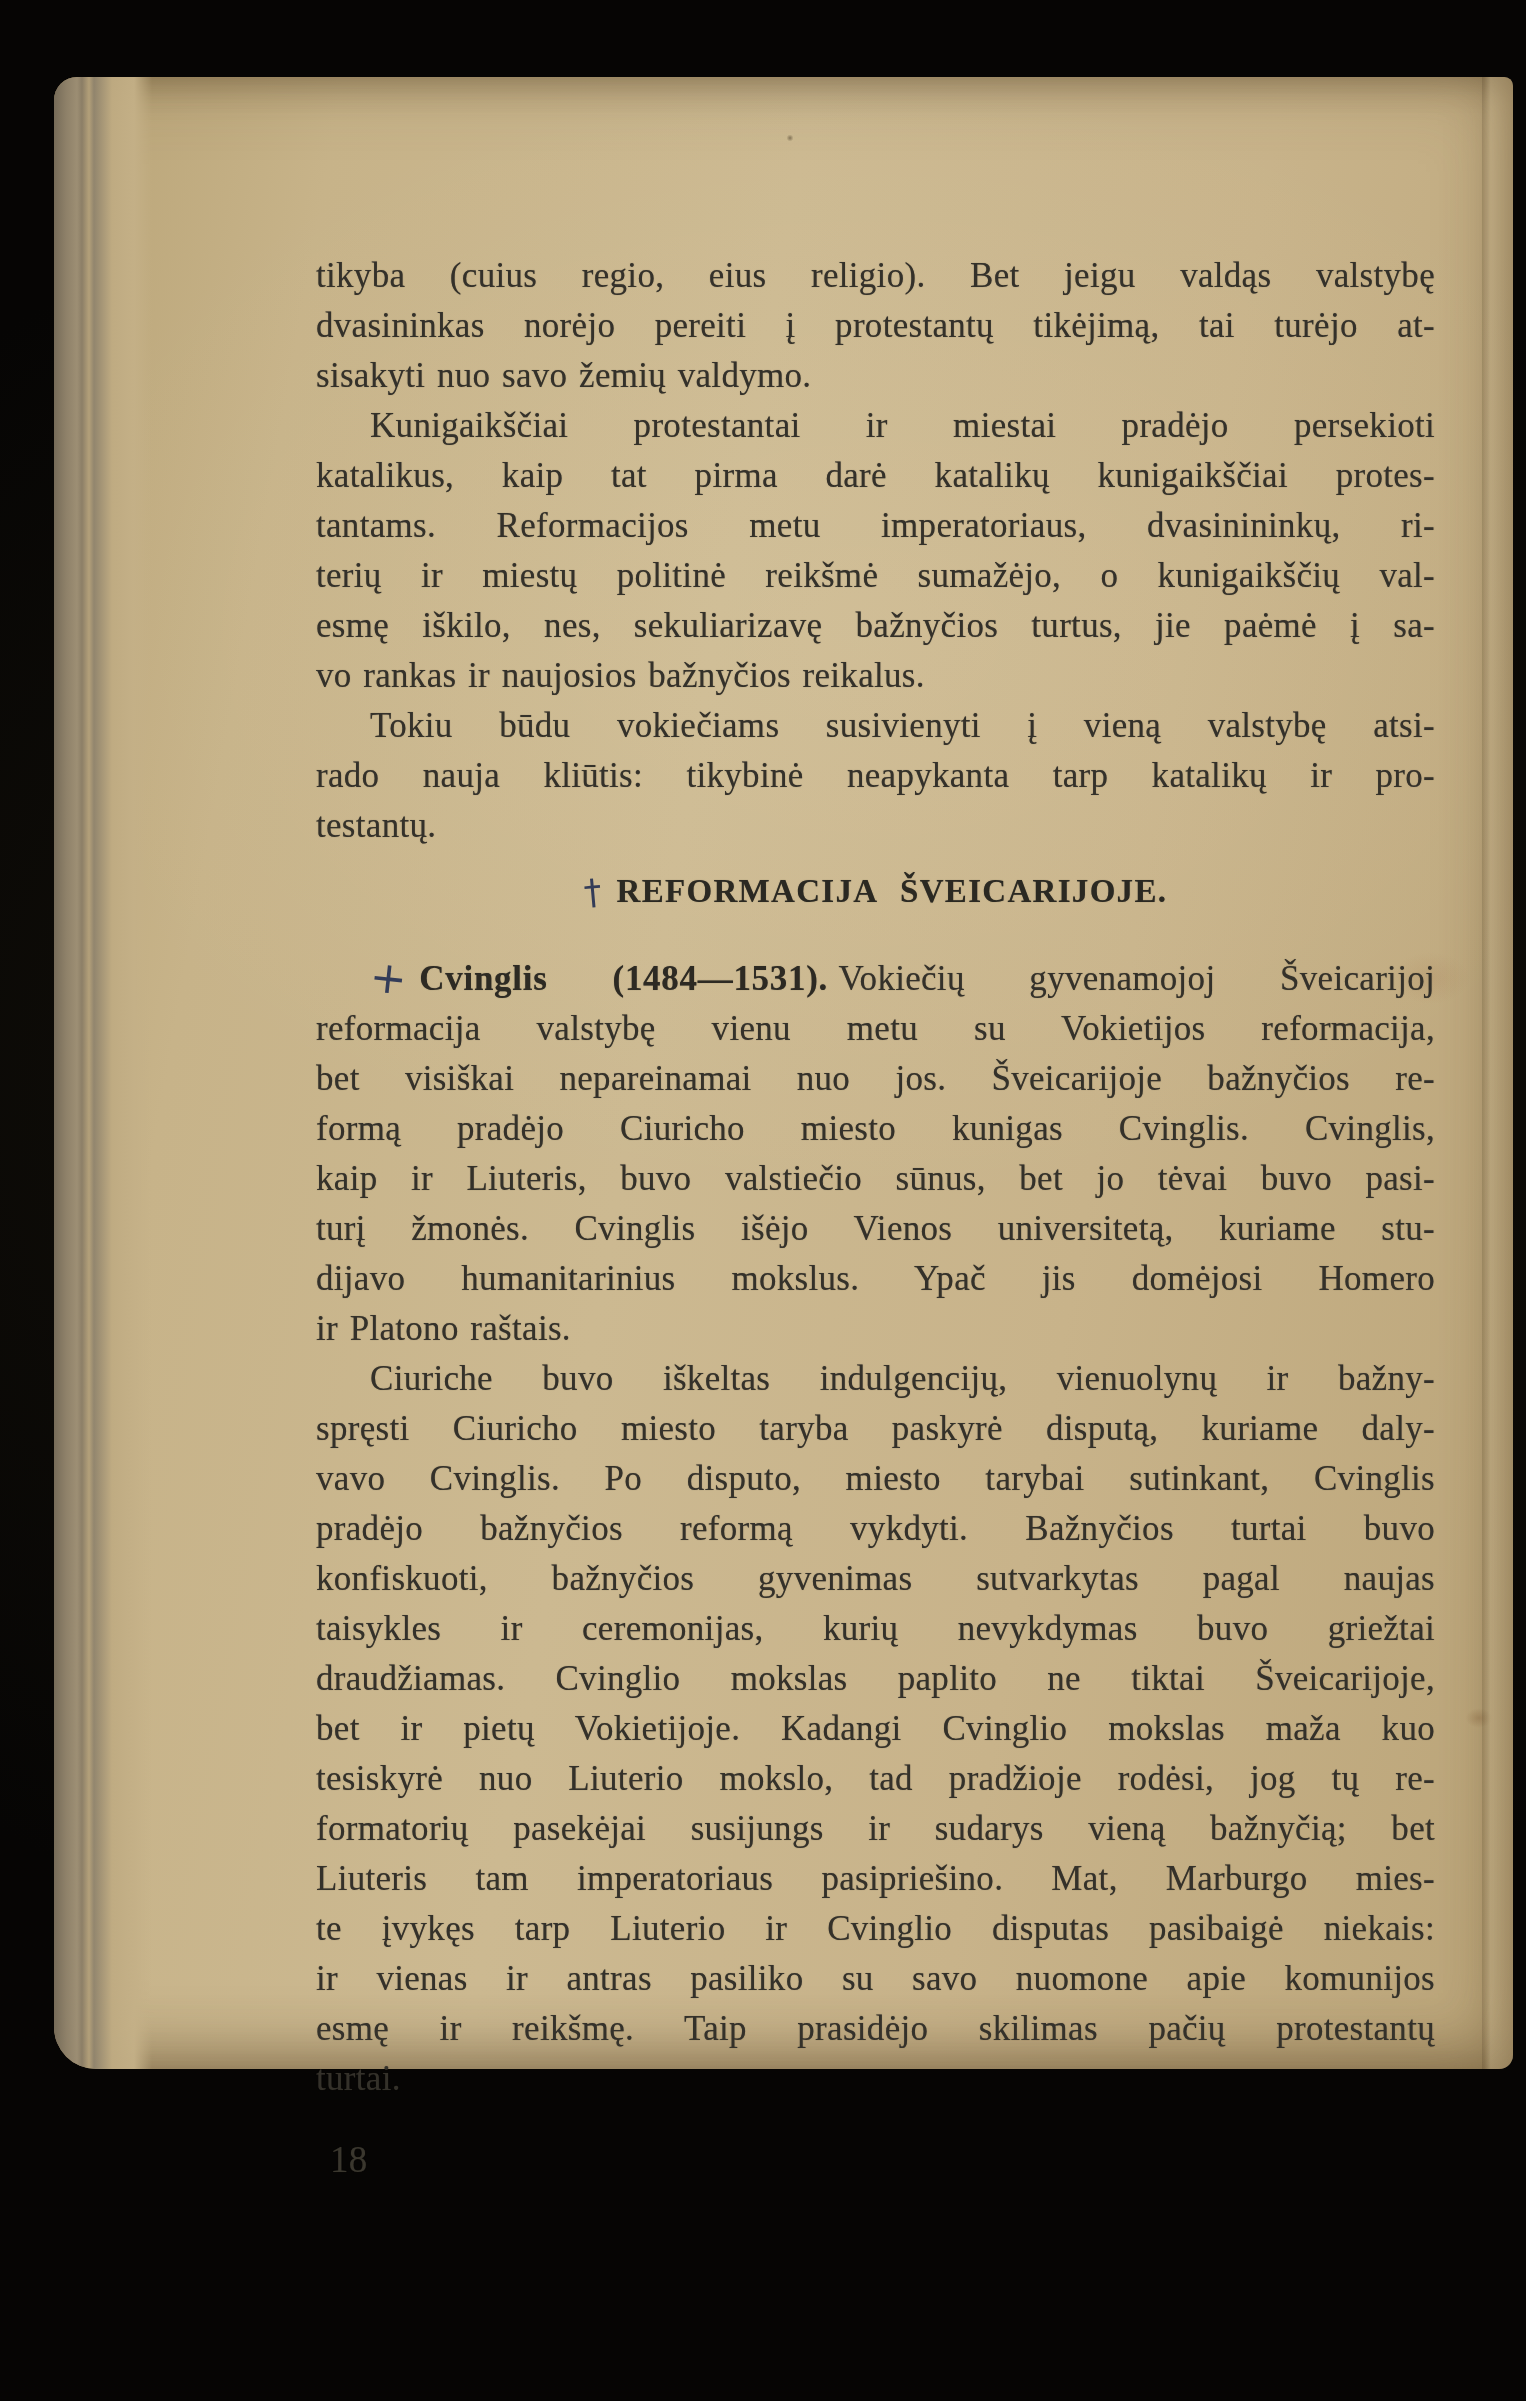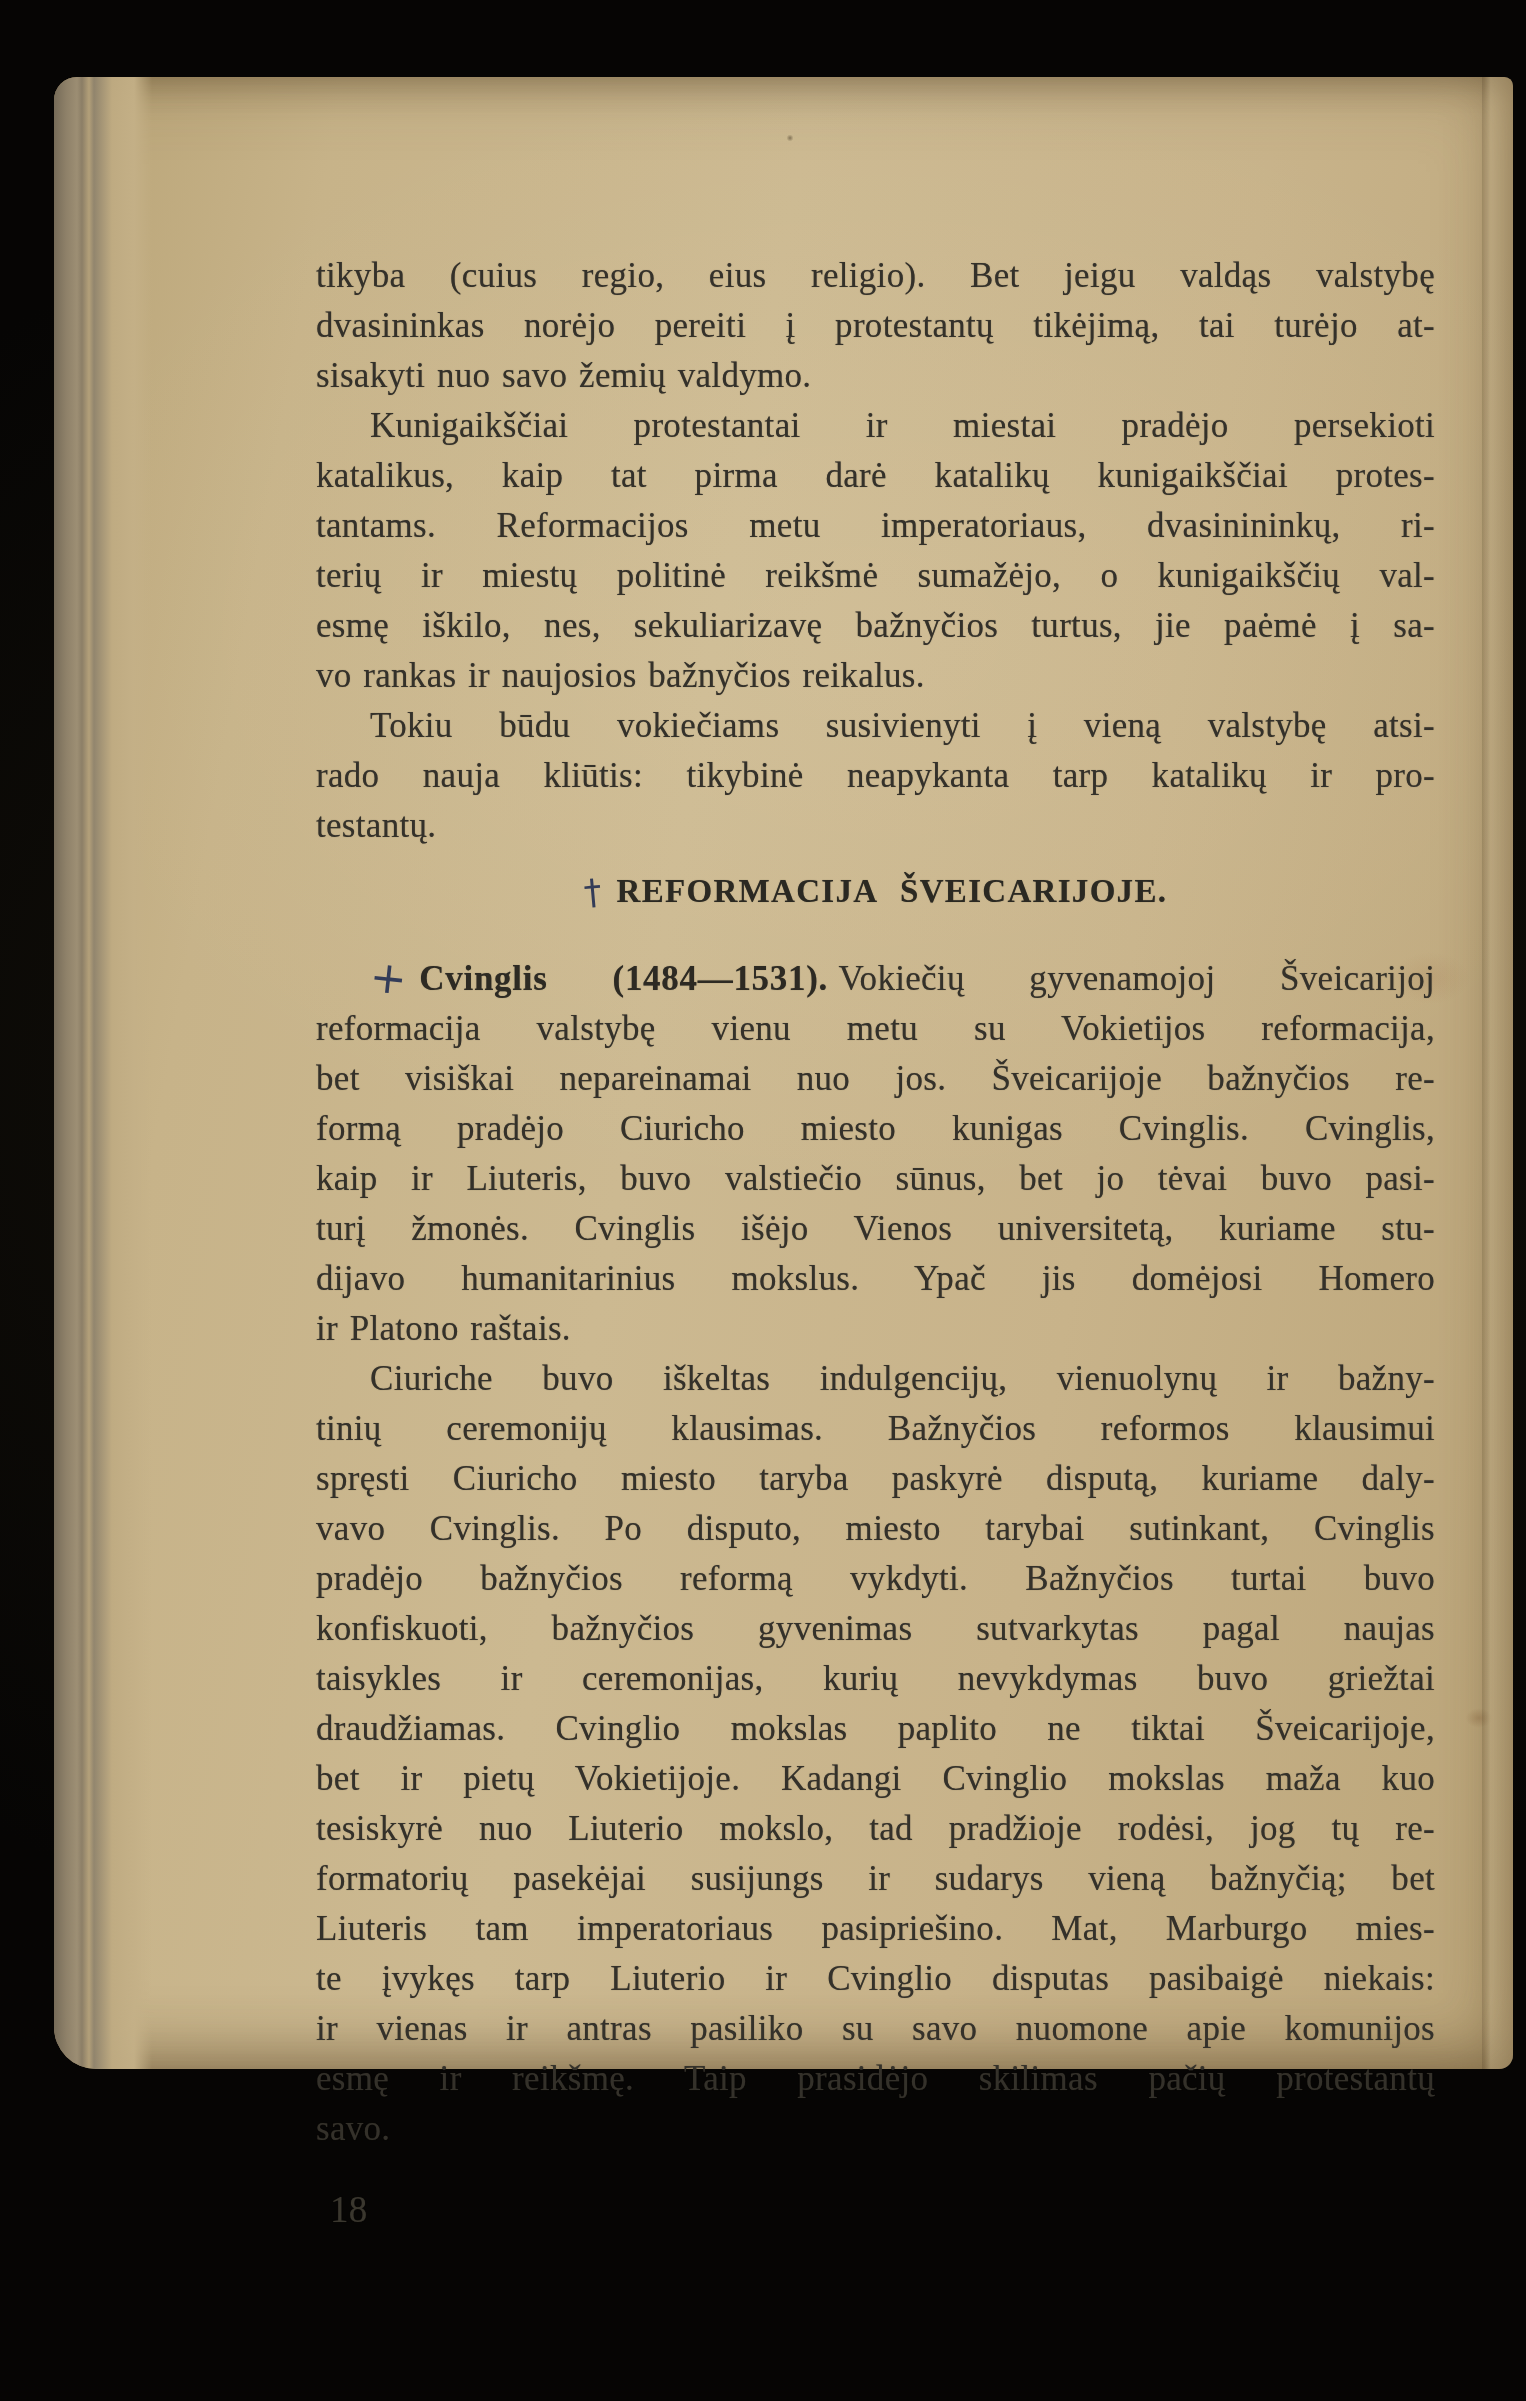--- a/index.html
+++ b/index.html
@@ -114,34 +114,33 @@
       <div class="line">bet visiškai nepareinamai nuo jos. Šveicarijoje bažnyčios re-</div>
       <div class="line">formą pradėjo Ciuricho miesto kunigas Cvinglis. Cvinglis,</div>
       <div class="line">kaip ir Liuteris, buvo valstiečio sūnus, bet jo tėvai buvo pasi-</div>
       <div class="line">turį žmonės. Cvinglis išėjo Vienos universitetą, kuriame stu-</div>
       <div class="line">dijavo humanitarinius mokslus. Ypač jis domėjosi Homero</div>
       <div class="line last">ir Platono raštais.</div>
     </div>
 
     <div class="para">
       <div class="line ind">Ciuriche buvo iškeltas indulgencijų, vienuolynų ir bažny-</div>
-      <div class="line">tinių ceremonijų klausimas. Bažnyčios reformos klausimui</div>
       <div class="line">spręsti Ciuricho miesto taryba paskyrė disputą, kuriame daly-</div>
       <div class="line">vavo Cvinglis. Po disputo, miesto tarybai sutinkant, Cvinglis</div>
       <div class="line">pradėjo bažnyčios reformą vykdyti. Bažnyčios turtai buvo</div>
       <div class="line">konfiskuoti, bažnyčios gyvenimas sutvarkytas pagal naujas</div>
       <div class="line">taisykles ir ceremonijas, kurių nevykdymas buvo griežtai</div>
       <div class="line">draudžiamas. Cvinglio mokslas paplito ne tiktai Šveicarijoje,</div>
       <div class="line">bet ir pietų Vokietijoje. Kadangi Cvinglio mokslas maža kuo</div>
       <div class="line">tesiskyrė nuo Liuterio mokslo, tad pradžioje rodėsi, jog tų re-</div>
       <div class="line">formatorių pasekėjai susijungs ir sudarys vieną bažnyčią; bet</div>
       <div class="line">Liuteris tam imperatoriaus pasipriešino. Mat, Marburgo mies-</div>
       <div class="line">te įvykęs tarp Liuterio ir Cvinglio disputas pasibaigė niekais:</div>
       <div class="line">ir vienas ir antras pasiliko su savo nuomone apie komunijos</div>
       <div class="line">esmę ir reikšmę. Taip prasidėjo skilimas pačių protestantų</div>
-      <div class="line last">savo.</div>
+      <div class="line last">turtai.</div>
     </div>
 
     <div class="pagenum">18</div>
 
   </div>
 </div>
 
 
 </body></html>

